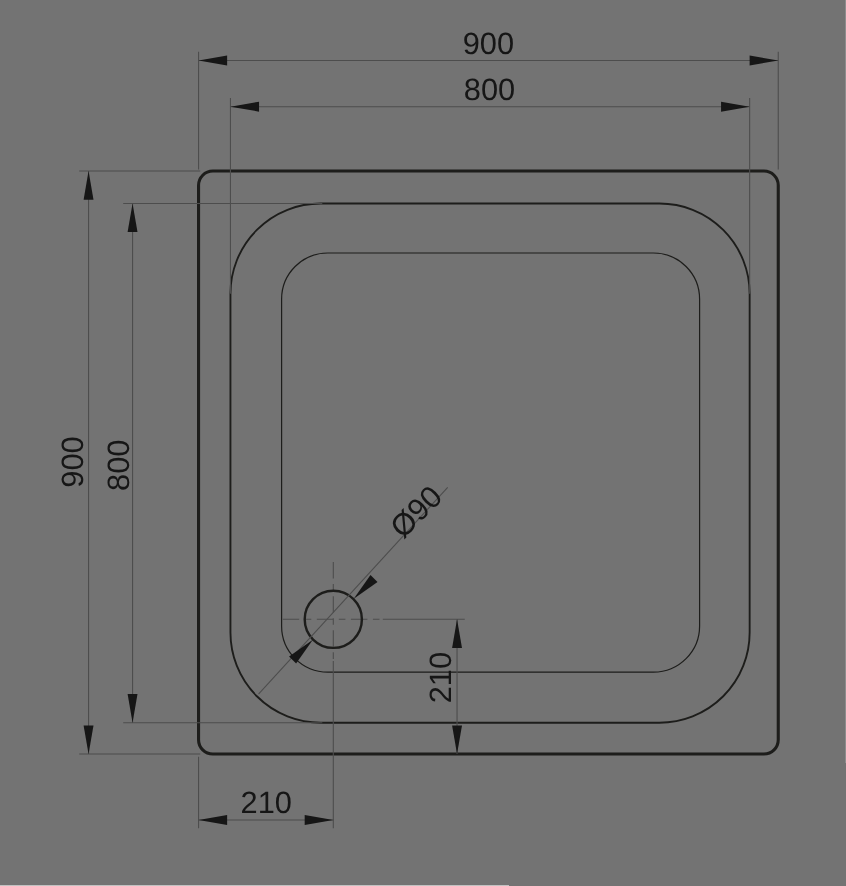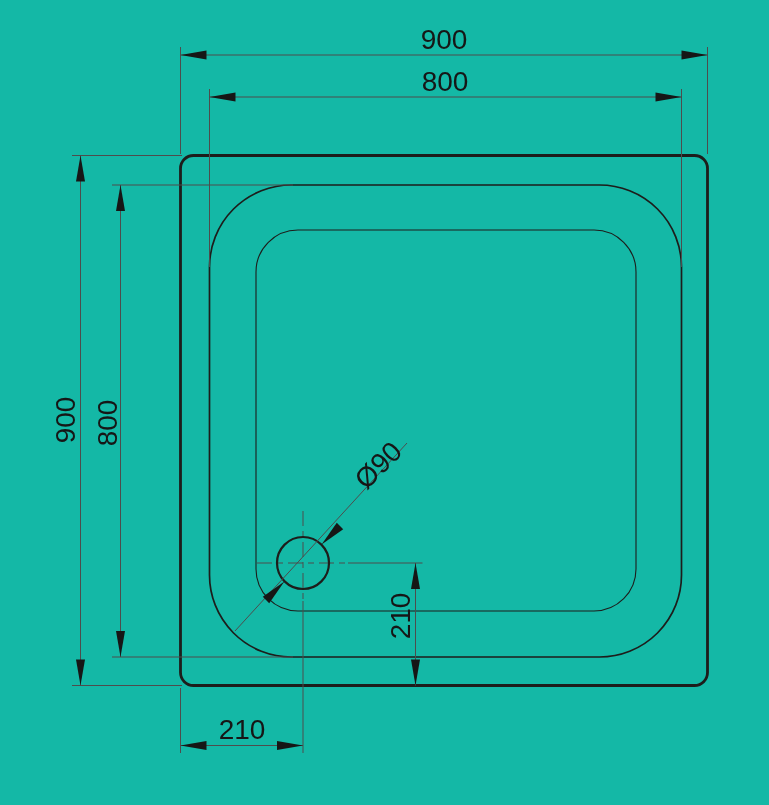--- a/index.html
+++ b/index.html
@@ -4,21 +4,21 @@
 <style>
   html, body {
     margin: 0;
     padding: 0;
     background: #ffffff;
   }
   .canvas {
     position: relative;
     width: 769px;
     height: 805px;
-    background: #14b8a6;
+    background: #737373;
     overflow: hidden;
   }
   svg { display: block; }
   .obj-line {
     fill: none;
     stroke: #1d1d1b;
   }
   .dim-line {
     fill: none;
     stroke: #4d4d4d;

